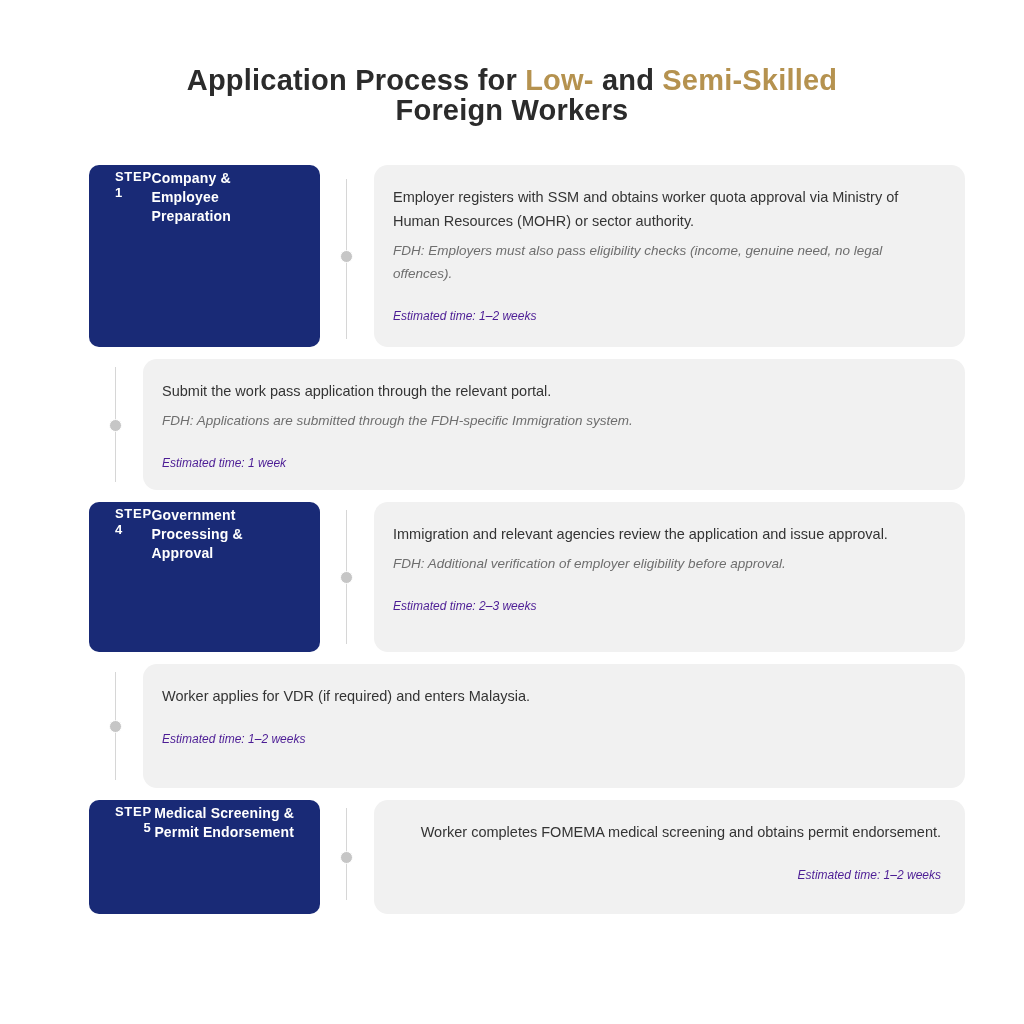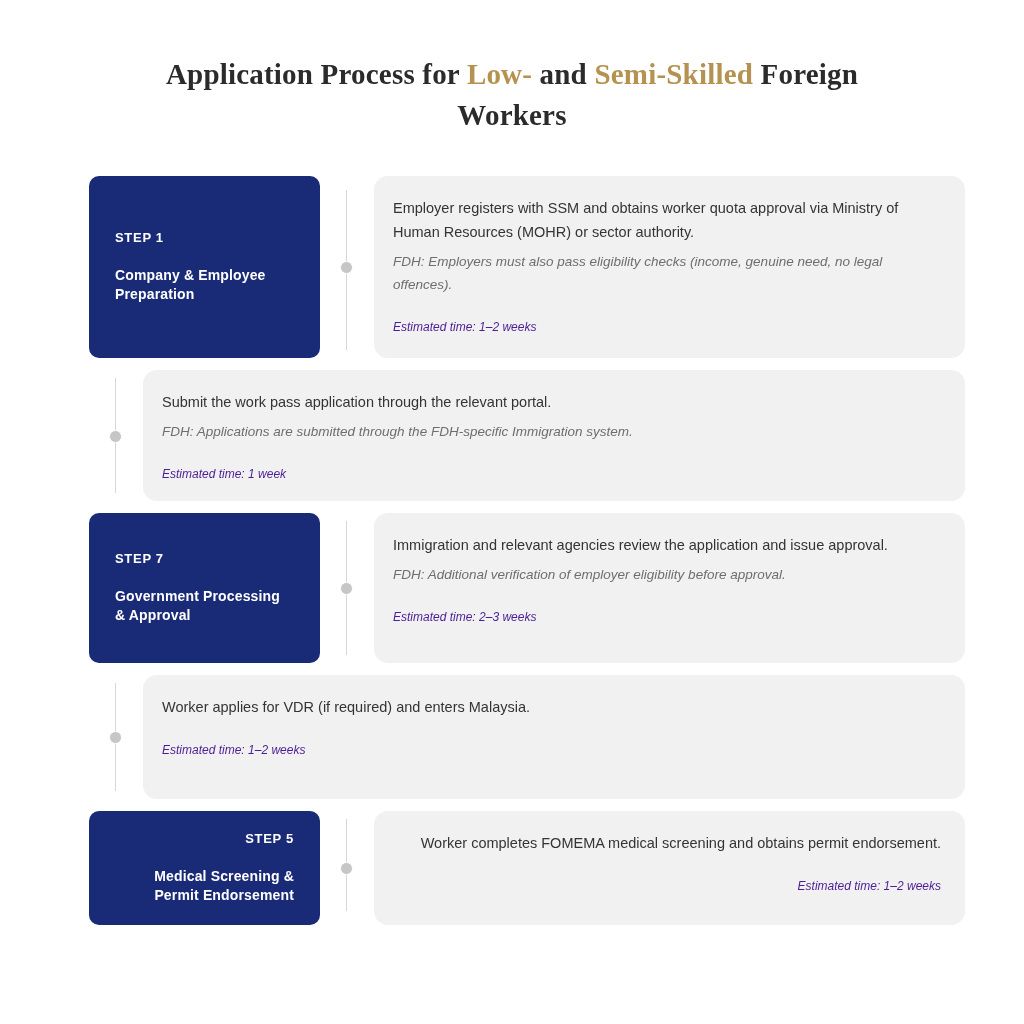--- a/index.html
+++ b/index.html
@@ -20,27 +20,27 @@
     height: 1024px;
     box-sizing: border-box;
   }
 
   
   .title-block {
     padding-top: 50px;
     text-align: center;
   }
   .title {
-    font-family: Liberation Serif, serif;
+    font-family: Liberation Sans, sans-serif;
     font-weight: 700;
     font-size: 29px;
-    line-height: 41px;
+    line-height: 30px;
     color: #2B2B2B;
     letter-spacing: 0.2px;
-    margin: 4px auto;
+    margin: 15px auto;
     width: 700px;
   }
   .title .gold {
     color: #B5924F;
   }
 
   
   .flow {
     position: relative;
     margin-top: 40px;
@@ -58,21 +58,21 @@
 
   
   .step-card {
     flex: 0 0 231px;
     width: 231px;
     background: #192A76;
     border-radius: 10px;
     box-sizing: border-box;
     padding: 4px 26px;
     display: flex;
-    flex-direction: column;
+    flex-direction: row;
     justify-content: center;
     color: #FFFFFF;
   }
   .step-number {
     font-size: 13px;
     font-weight: 700;
     letter-spacing: 0.7px;
     line-height: 16px;
     margin-bottom: 20px;
   }
@@ -180,21 +180,21 @@
       </div>
       <div class="detail-panel">
         <p class="detail-main">Submit the work pass application through the relevant portal.</p>
         <p class="detail-note">FDH: Applications are submitted through the FDH-specific Immigration system.</p>
         <p class="detail-time">Estimated time: 1 week</p>
       </div>
     </div>
 
     <div class="row row-3">
       <div class="step-card">
-        <div class="step-number">STEP 7</div>
+        <div class="step-number">STEP 4</div>
         <div class="step-title">Government Processing &amp; Approval</div>
       </div>
       <div class="connector">
         <div class="line"></div>
         <div class="dot"></div>
       </div>
       <div class="detail-panel">
         <p class="detail-main">Immigration and relevant agencies review the application and issue approval.</p>
         <p class="detail-note">FDH: Additional verification of employer eligibility before approval.</p>
         <p class="detail-time">Estimated time: 2–3 weeks</p>

